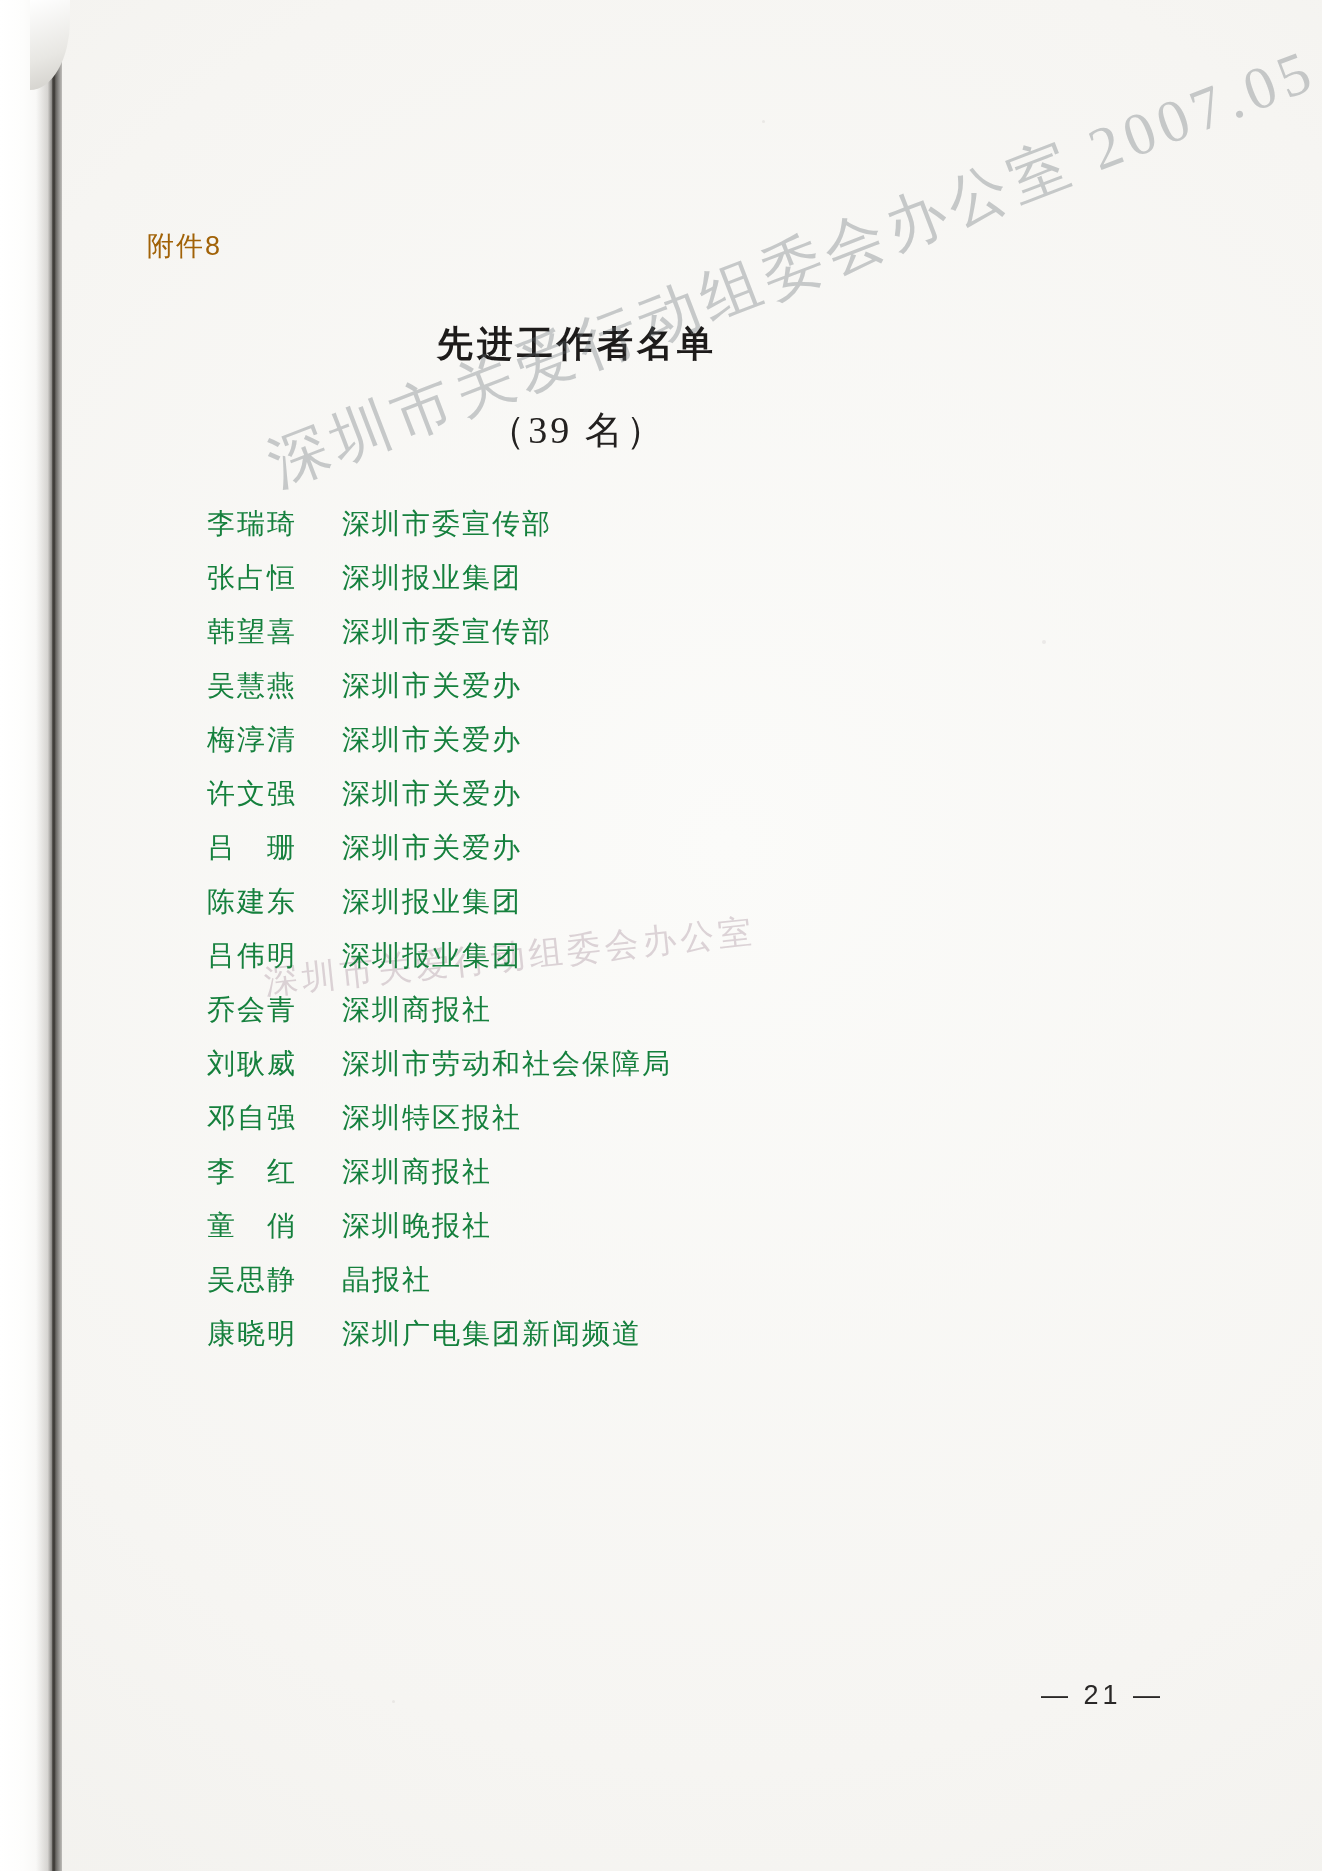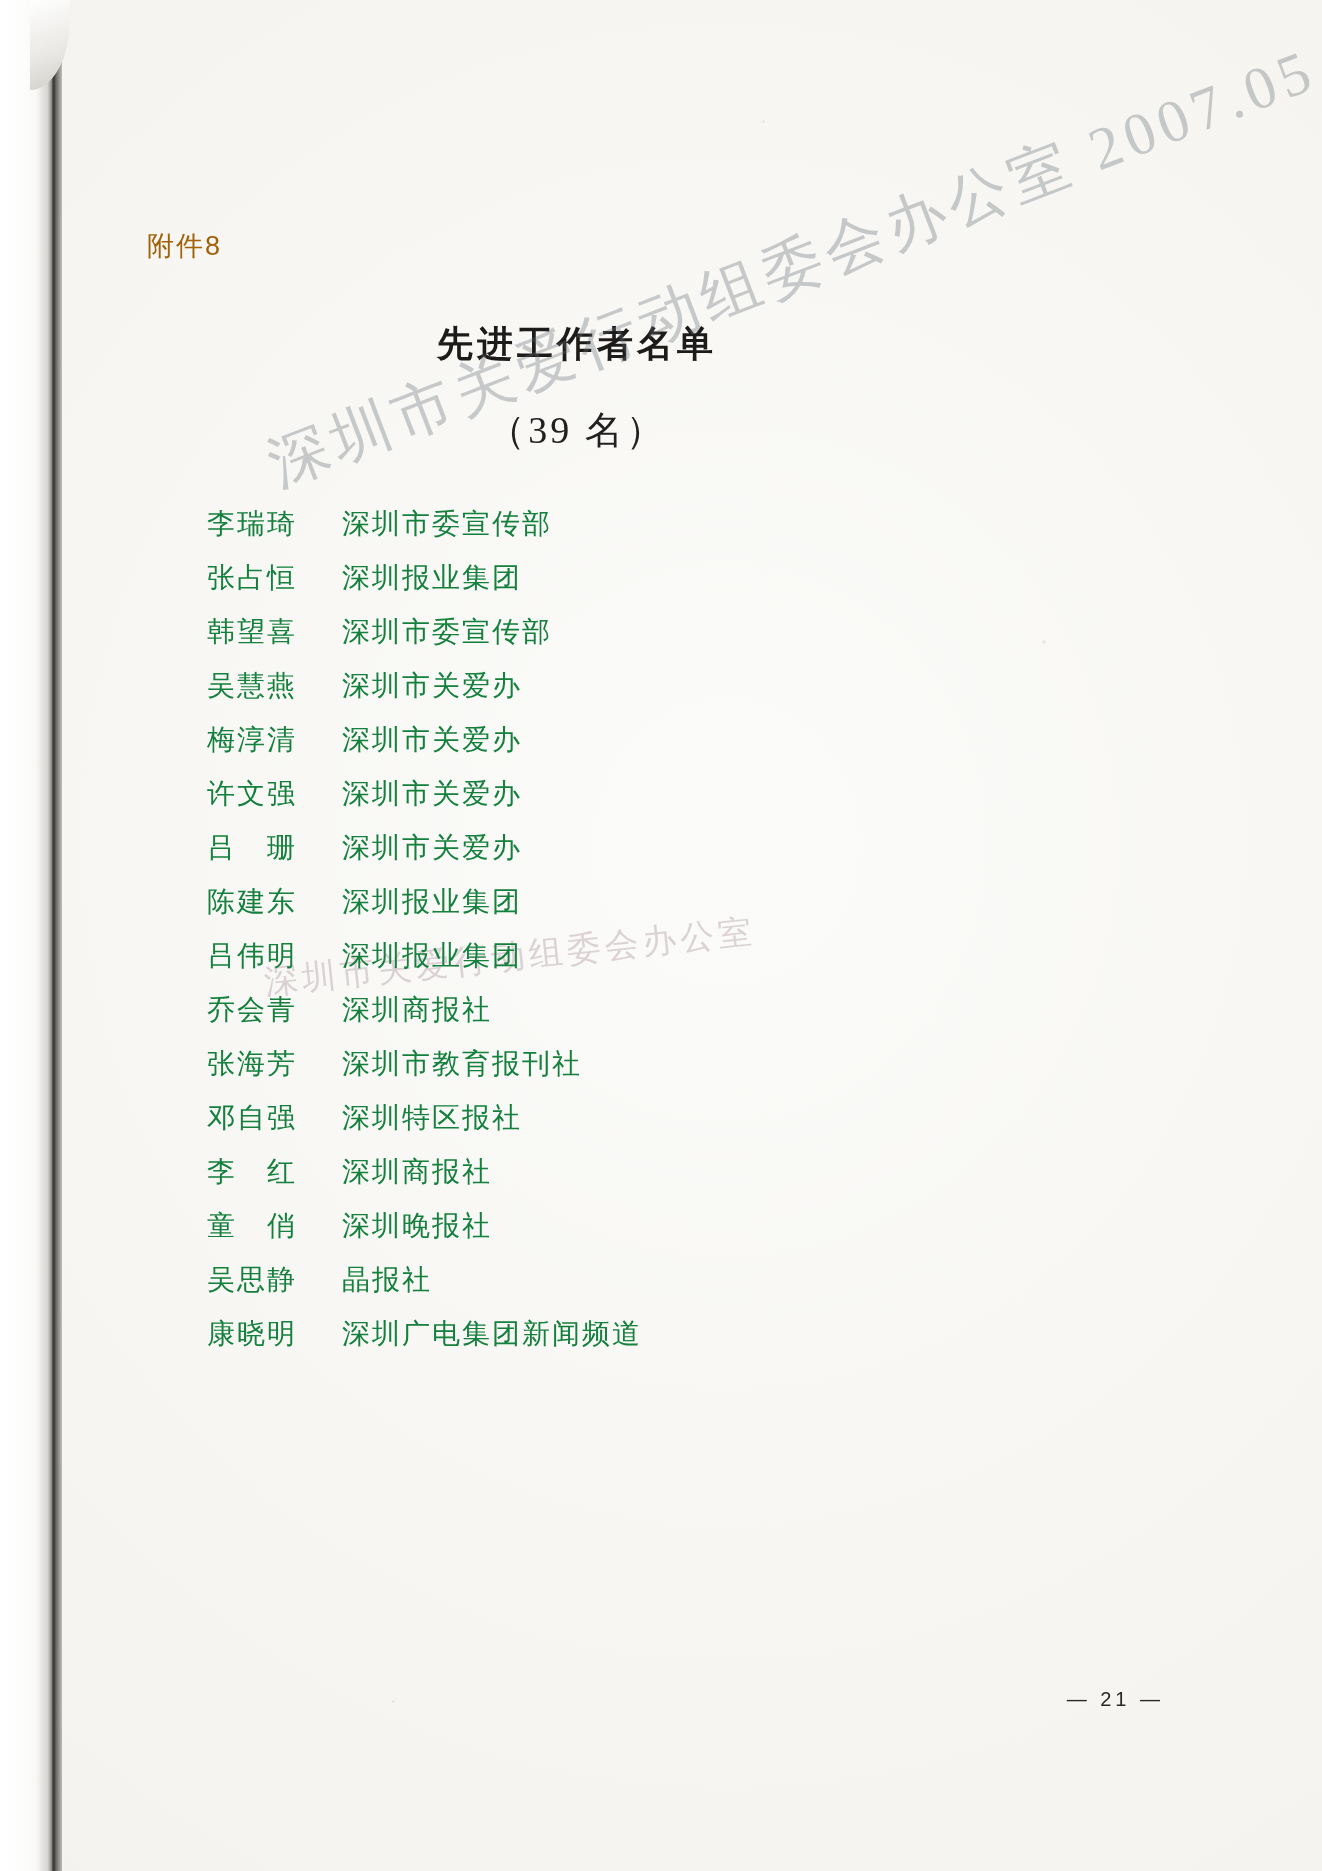--- a/index.html
+++ b/index.html
@@ -121,21 +121,21 @@
     letter-spacing: 2px;
     white-space: pre;
   }
   .person-org {
     letter-spacing: 2px;
   }
   .page-number {
     position: absolute;
     right: 158px;
     bottom: 160px;
-    font-size: 20px;
+    font-size: 27px;
     letter-spacing: 4px;
     color: #2a2827;
     font-family: "Liberation Sans", "DejaVu Sans", sans-serif;
   }
   
   .watermark {
     position: absolute;
     left: 195px;
     top: 430px;
     width: 860px;
@@ -226,22 +226,22 @@
       </div>
       <div class="name-row">
         <span class="person-name">吕伟明</span>
         <span class="person-org">深圳报业集团</span>
       </div>
       <div class="name-row">
         <span class="person-name">乔会青</span>
         <span class="person-org">深圳商报社</span>
       </div>
       <div class="name-row">
-        <span class="person-name">张海芳</span>
-        <span class="person-org">深圳市教育报刊社</span>
+        <span class="person-name">刘耿威</span>
+        <span class="person-org">深圳市劳动和社会保障局</span>
       </div>
       <div class="name-row">
         <span class="person-name">邓自强</span>
         <span class="person-org">深圳特区报社</span>
       </div>
       <div class="name-row">
         <span class="person-name">李　红</span>
         <span class="person-org">深圳商报社</span>
       </div>
       <div class="name-row">

